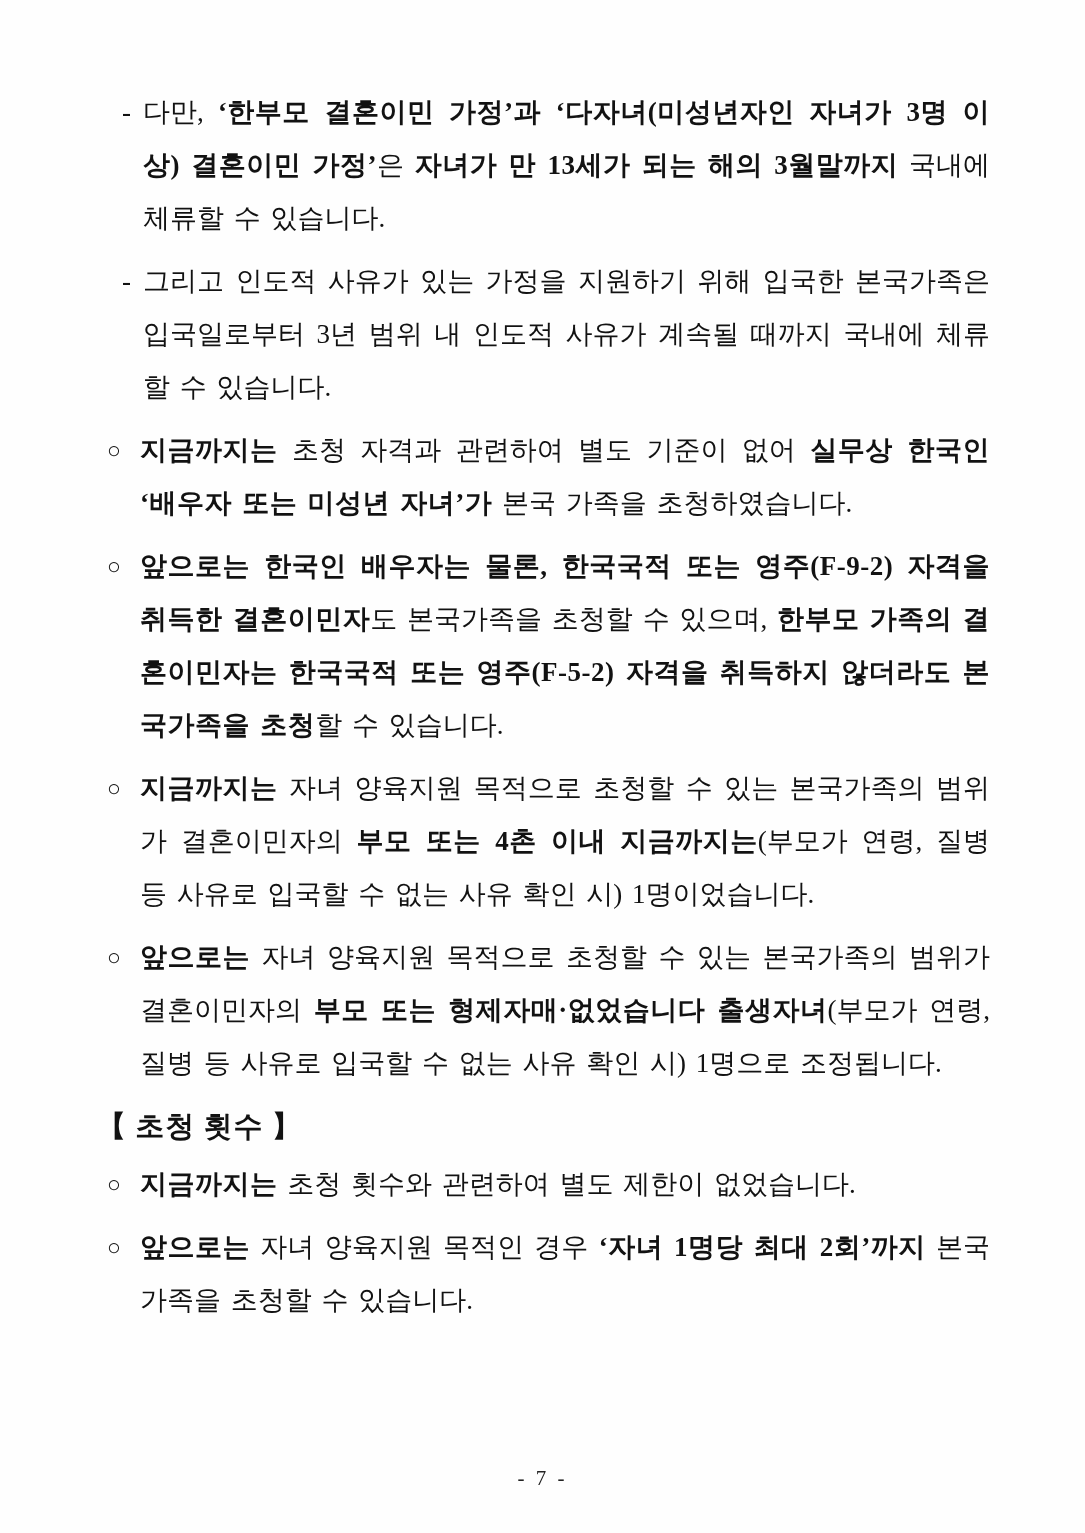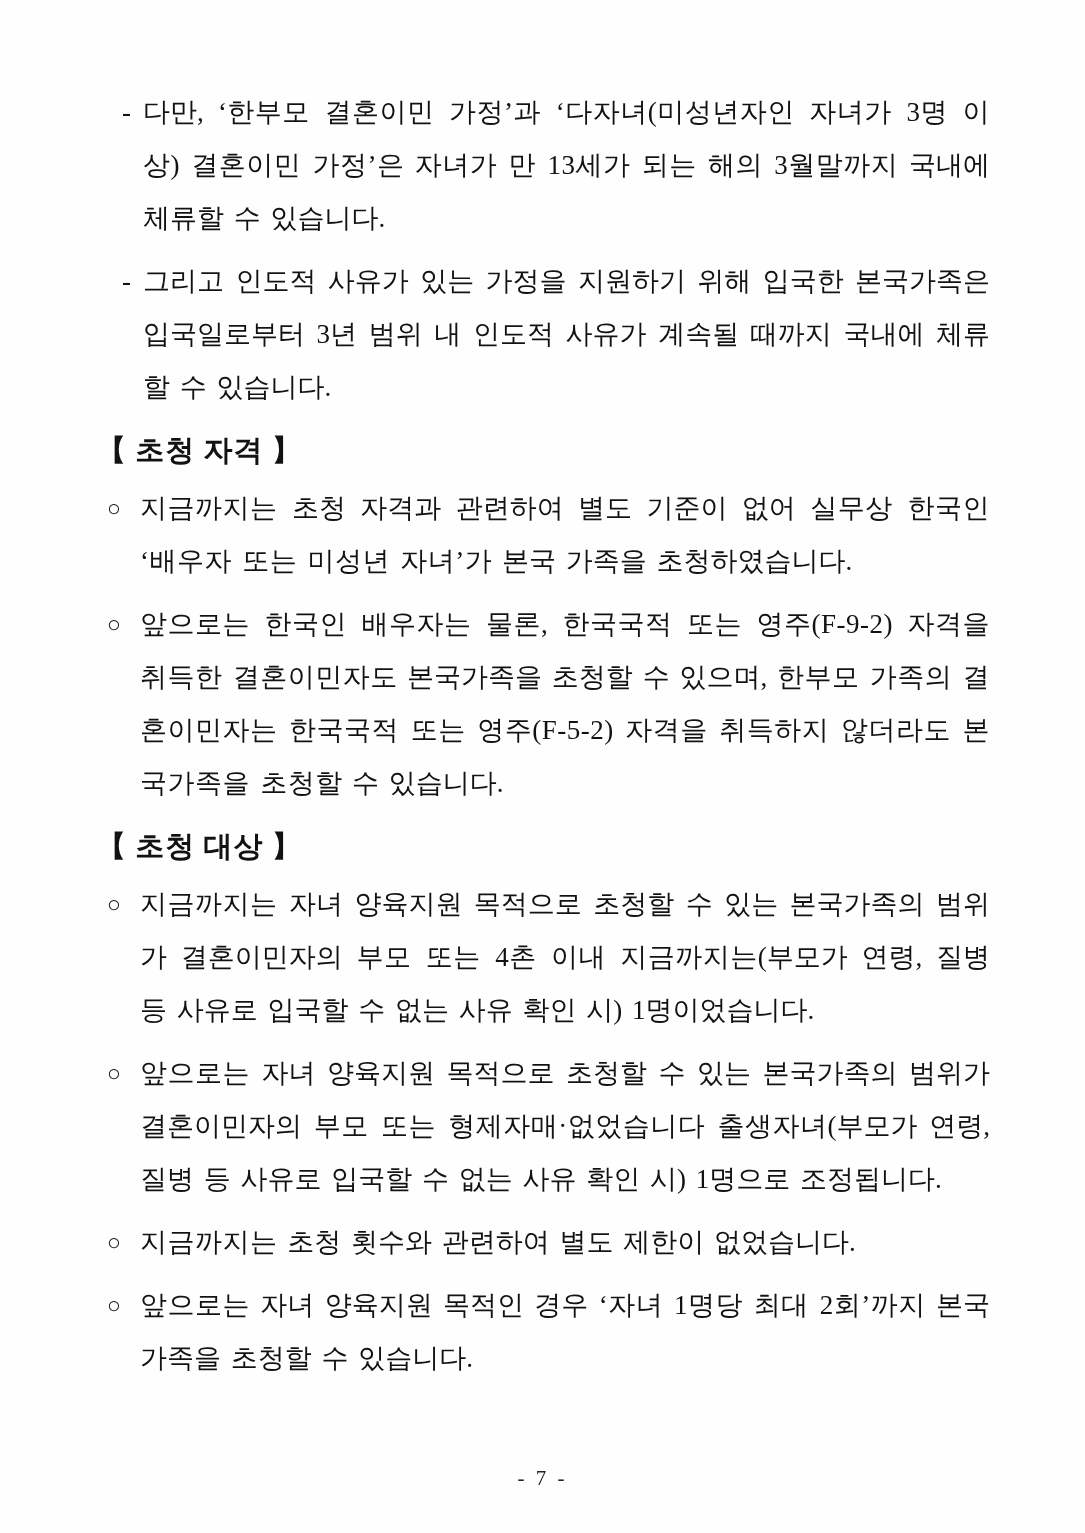--- a/index.html
+++ b/index.html
@@ -31,21 +31,21 @@
     text-align: left;
   }
   .item .text {
     flex: 1;
     text-align: justify;
   }
   .item.dash { margin-left: 25px; }
   .item.dash .marker { width: 21px; }
   .item.bullet { margin-left: 10px; }
   .item.bullet .marker { width: 33px; font-size: 23px; }
-  .item .text b { font-weight: normal; letter-spacing: 0.5px; }
+  .item .text b { font-weight: bold; letter-spacing: 0.5px; }
   
   .section-header {
     font-size: 29px;
     font-weight: bold;
     line-height: 44px;
     margin: 14px 0 10px 0;
     letter-spacing: 1px;
   }
   
   .footer {
@@ -64,38 +64,37 @@
 <div class="page">
   <main>
       <div class="item dash">
         <span class="marker">-</span>
         <div class="text"><span>다만, </span><b>‘한부모 결혼이민 가정’과 ‘다자녀(미성년자인 자녀가 3명 이상) 결혼이민 가정’</b><span>은 </span><b>자녀가 만 13세가 되는 해의 3월말까지</b><span> 국내에 체류할 수 있습니다.</span></div>
       </div>
       <div class="item dash">
         <span class="marker">-</span>
         <div class="text"><span>그리고 인도적 사유가 있는 가정을 지원하기 위해 입국한 본국가족은 입국일로부터 3년 범위 내 인도적 사유가 계속될 때까지 국내에 체류할 수 있습니다.</span></div>
       </div>
-      <div class="section-header">【 초청 자격 】</div>
       <div class="item bullet">
         <span class="marker">○</span>
         <div class="text"><b>지금까지는</b><span> 초청 자격과 관련하여 별도 기준이 없어 </span><b>실무상 한국인 ‘배우자 또는 미성년 자녀’가</b><span> 본국 가족을 초청하였습니다.</span></div>
       </div>
       <div class="item bullet">
         <span class="marker">○</span>
         <div class="text"><b>앞으로는 한국인 배우자는 물론, 한국국적 또는 영주(F-9-2) 자격을 취득한 결혼이민자</b><span>도 본국가족을 초청할 수 있으며, </span><b>한부모 가족의 결혼이민자는 한국국적 또는 영주(F-5-2) 자격을 취득하지 않더라도 본국가족을 초청</b><span>할 수 있습니다.</span></div>
       </div>
-      <div class="section-header">【 초청 대상 】</div>
       <div class="item bullet">
         <span class="marker">○</span>
         <div class="text"><b>지금까지는</b><span> 자녀 양육지원 목적으로 초청할 수 있는 본국가족의 범위가 결혼이민자의 </span><b>부모 또는 4촌 이내 지금까지는</b><span>(부모가 연령, 질병 등 사유로 입국할 수 없는 사유 확인 시) 1명이었습니다.</span></div>
       </div>
       <div class="item bullet">
         <span class="marker">○</span>
         <div class="text"><b>앞으로는</b><span> 자녀 양육지원 목적으로 초청할 수 있는 본국가족의 범위가 결혼이민자의 </span><b>부모 또는 형제자매·없었습니다 출생자녀</b><span>(부모가 연령, 질병 등 사유로 입국할 수 없는 사유 확인 시) 1명으로 조정됩니다.</span></div>
       </div>
+      <div class="section-header">【 초청 횟수 】</div>
       <div class="item bullet">
         <span class="marker">○</span>
         <div class="text"><b>지금까지는</b><span> 초청 횟수와 관련하여 별도 제한이 없었습니다.</span></div>
       </div>
       <div class="item bullet">
         <span class="marker">○</span>
         <div class="text"><b>앞으로는</b><span> 자녀 양육지원 목적인 경우 </span><b>‘자녀 1명당 최대 2회’까지</b><span> 본국 가족을 초청할 수 있습니다.</span></div>
       </div>
     </main>
   <div class="footer">- 7 -</div>

